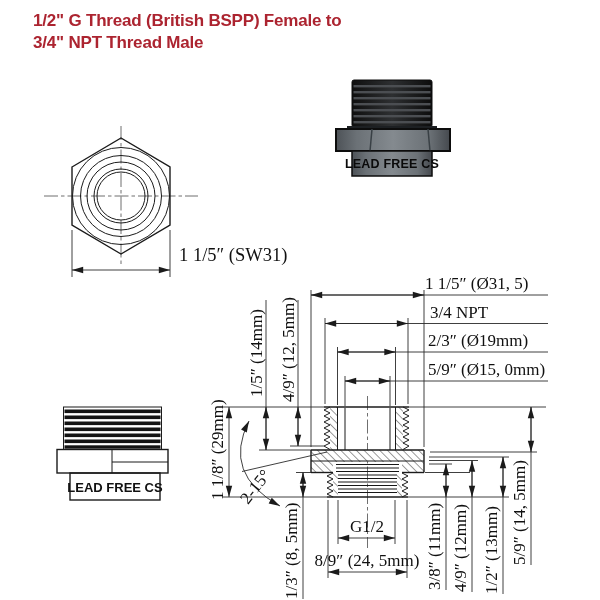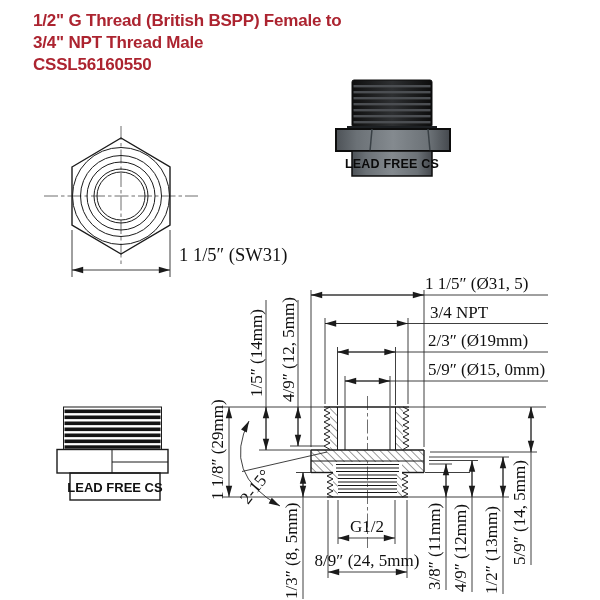--- a/index.html
+++ b/index.html
@@ -19,21 +19,20 @@
   .drawText{font-family:"Liberation Sans",sans-serif;font-weight:bold;font-size:13px;fill:#111;}
 </style>
 </head>
 <body>
 
 <div class="canvas">
 
   <div class="title-block">
     <div>1/2" G Thread (British BSPP) Female to</div>
     <div>3/4" NPT Thread Male</div>
-    <div>CSSL56160550</div>
   </div>
 
   <svg width="600" height="600" viewBox="0 0 600 600">
     <defs>
       <marker id="arr" viewBox="0 0 12 8" refX="11.6" refY="4" markerWidth="12" markerHeight="8" orient="auto-start-reverse" markerUnits="userSpaceOnUse">
         <path d="M11.6,4 L0.4,0.8 L0.4,7.2 Z" fill="#1b1b1b"></path>
       </marker>
       <pattern id="hatch" patternUnits="userSpaceOnUse" width="5.5" height="5.5" patternTransform="rotate(45)">
         <rect width="5.5" height="5.5" fill="#ffffff"></rect>
         <line x1="0" y1="0" x2="5.5" y2="0" stroke="#3a3a3a" stroke-width="1"></line>

